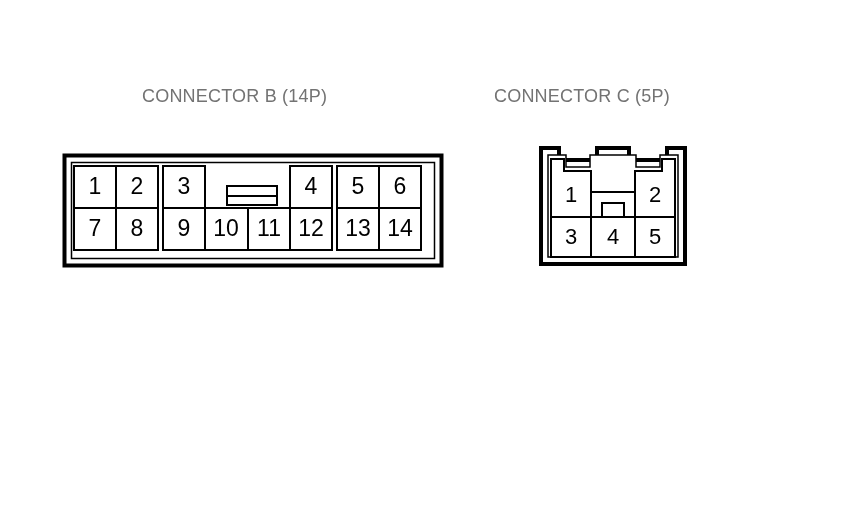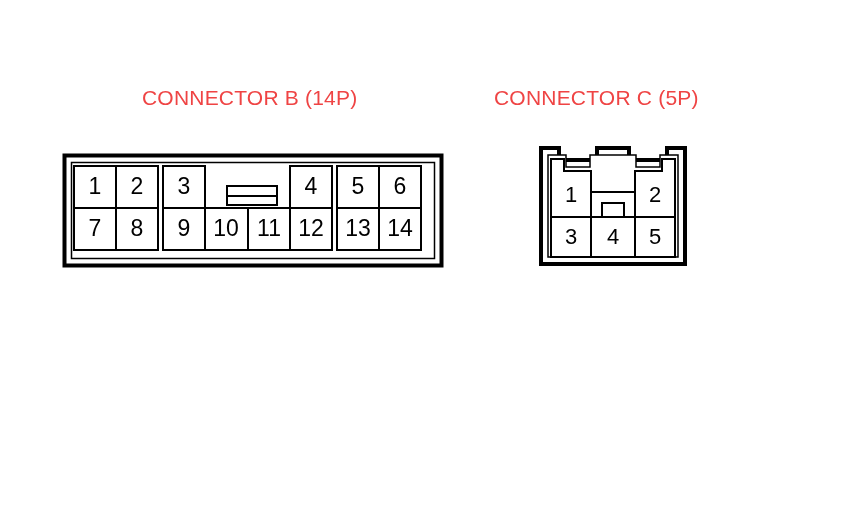--- a/index.html
+++ b/index.html
@@ -20,24 +20,24 @@
     position: absolute;
     left: 0;
     top: 0;
     width: 860px;
     height: 524px;
   }
 
   
   .conn-title {
     position: absolute;
-    font-size: 21px;
+    font-size: 18px;
     font-weight: 400;
     letter-spacing: 0.2px;
-    color: #ef4444;
+    color: #737373;
     white-space: nowrap;
   }
   #title-b { left: 142px; top: 86px; }
   #title-c { left: 494px; top: 86px; text-align: right; }
 
   
   .conn-figure {
     position: absolute;
   }
   #figure-b { left: 60px; top: 150px; width: 386px; height: 122px; }

